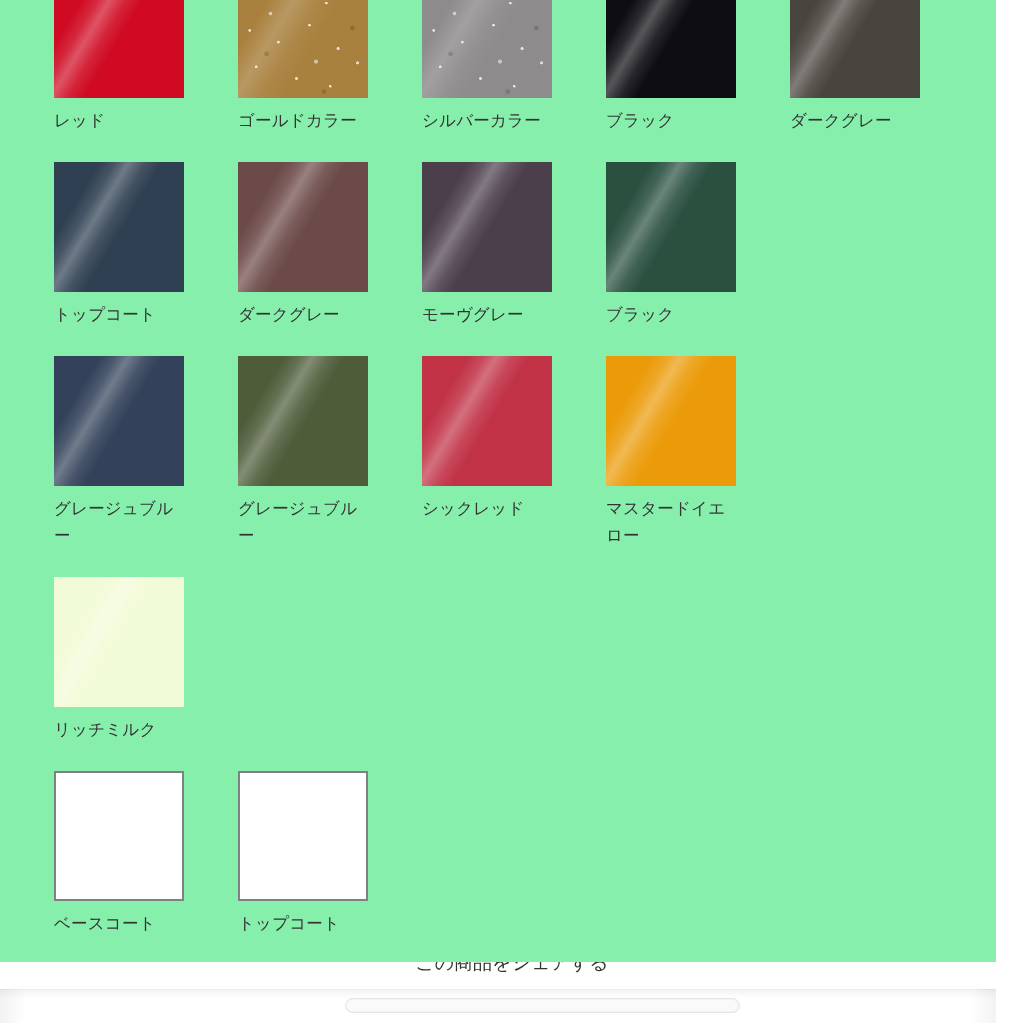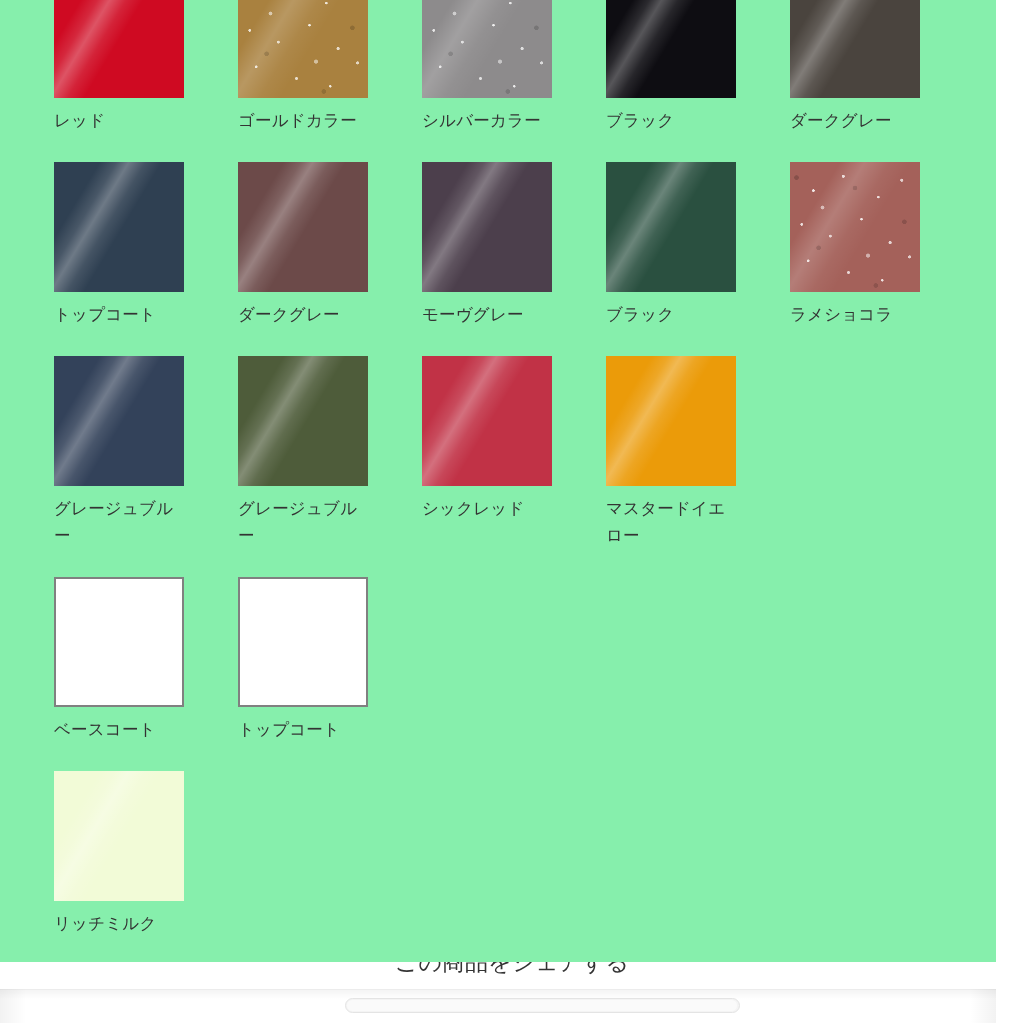--- a/index.html
+++ b/index.html
@@ -99,21 +99,21 @@
     width: 1024px;
     height: 27px;
     overflow: hidden;
     background: #ffffff;
   }
   #share-label {
     position: absolute;
     left: 0; right: 0;
     top: -13px;
     text-align: center;
-    font-size: 23px;
+    font-size: 19px;
     line-height: 27px;
     color: #333333;
     white-space: nowrap;
   }
   
   #bottom-sheet {
     position: absolute;
     left: 0;
     top: 989px;
     width: 1024px;
@@ -209,26 +209,20 @@
             <div class="gloss"></div>
           </div>
           <div class="swatch-label">モーヴグレー</div>
         </div>
         <div class="swatch-cell">
           <div class="swatch-chip" style="background: rgb(42, 80, 64);">
             <div class="gloss"></div>
           </div>
           <div class="swatch-label">ブラック</div>
         </div>
-        <div class="swatch-cell">
-          <div class="swatch-chip glitter" style="background: rgb(164, 97, 90);">
-            <div class="gloss"></div>
-          </div>
-          <div class="swatch-label">ラメショコラ</div>
-        </div>
       </div>
       <div class="grid-row">
         <div class="swatch-cell">
           <div class="swatch-chip" style="background: rgb(51, 66, 90);">
             <div class="gloss"></div>
           </div>
           <div class="swatch-label">グレージュブルー</div>
         </div>
         <div class="swatch-cell">
           <div class="swatch-chip" style="background: rgb(78, 92, 58);">
@@ -240,38 +234,38 @@
           <div class="swatch-chip" style="background: rgb(193, 50, 70);">
             <div class="gloss"></div>
           </div>
           <div class="swatch-label">シックレッド</div>
         </div>
         <div class="swatch-cell">
           <div class="swatch-chip" style="background: rgb(235, 155, 9);">
             <div class="gloss"></div>
           </div>
           <div class="swatch-label">マスタードイエロー</div>
+        </div>
+      </div>
+      <div class="grid-row">
+        <div class="swatch-cell">
+          <div class="swatch-chip" style="background: rgb(242, 251, 215);">
+            <div class="gloss"></div>
+          </div>
+          <div class="swatch-label">リッチミルク</div>
         </div>
       </div>
       <div class="grid-row">
         <div class="swatch-cell">
           <div class="swatch-chip outline" style="border-color: rgb(128, 128, 128);"></div>
           <div class="swatch-label">ベースコート</div>
         </div>
         <div class="swatch-cell">
           <div class="swatch-chip outline" style="border-color: rgb(128, 128, 128);"></div>
           <div class="swatch-label">トップコート</div>
-        </div>
-      </div>
-      <div class="grid-row">
-        <div class="swatch-cell">
-          <div class="swatch-chip" style="background: rgb(242, 251, 215);">
-            <div class="gloss"></div>
-          </div>
-          <div class="swatch-label">リッチミルク</div>
         </div>
       </div>
     </div>
 
   <div id="share-strip">
     <div id="share-label">この商品をシェアする</div>
   </div>
 
   <div id="bottom-sheet">
     <div id="sheet-shadow"></div>

